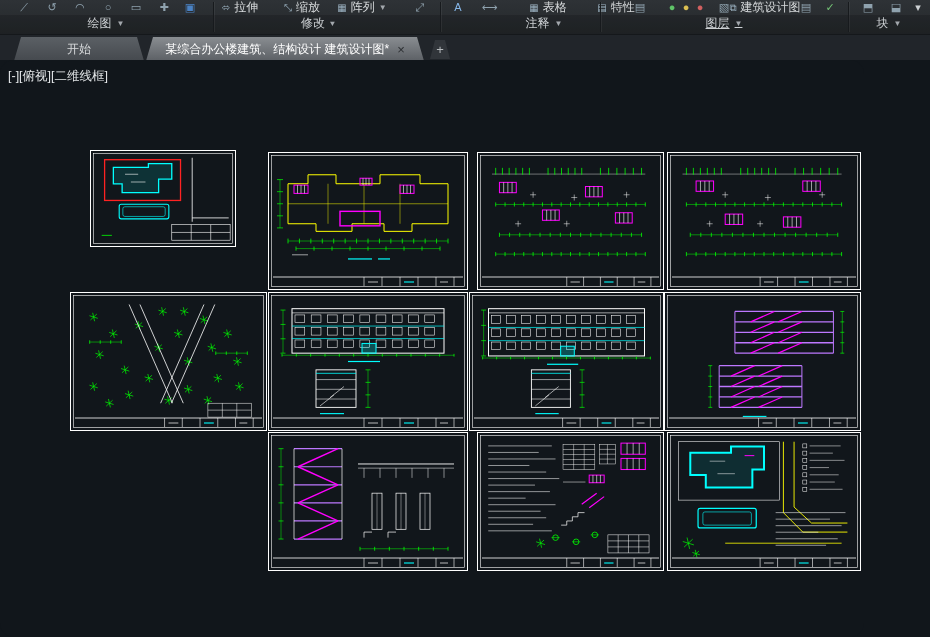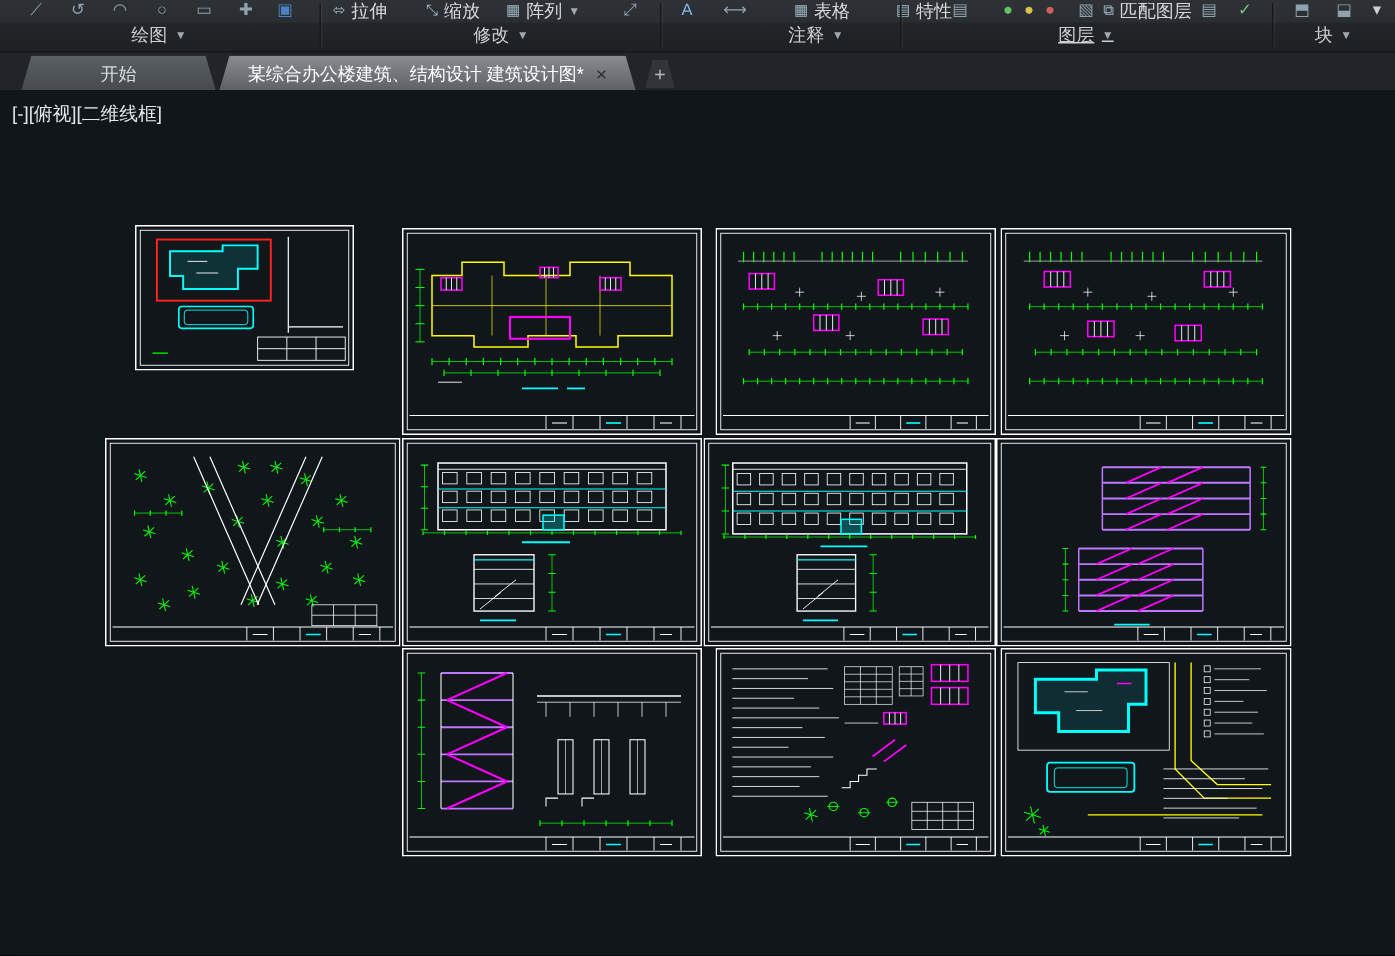--- a/index.html
+++ b/index.html
@@ -86,21 +86,21 @@
         <div class="rbtn" style="left: 548px;">
           <span class="ic">▦</span>
           <span>表格</span>
         </div>
         <div class="rbtn" style="left: 616px;">
           <span class="ic">▤</span>
           <span>特性</span>
         </div>
         <div class="rbtn" style="left: 765px;">
           <span class="ic">⧉</span>
-          <span>匹配图层</span>
+          <span>建筑设计图</span>
         </div>
         <span class="stub" style="left: 24px;">⟋</span>
         <span class="stub" style="left: 52px;">↺</span>
         <span class="stub" style="left: 80px;">◠</span>
         <span class="stub" style="left: 108px;">○</span>
         <span class="stub" style="left: 136px;">▭</span>
         <span class="stub" style="left: 164px;">✚</span>
         <span class="stub" style="left: 190px; color: rgb(74, 130, 196);">▣</span>
         <span class="stub" style="left: 420px;">⤢</span>
         <span class="stub" style="left: 458px; color: rgb(134, 183, 232);">A</span>
@@ -114,21 +114,21 @@
         <span class="stub" style="left: 830px; color: rgb(116, 196, 118);">✓</span>
         <span class="stub" style="left: 868px;">⬒</span>
         <span class="stub" style="left: 896px;">⬓</span>
         <span class="stub" style="left: 918px; color: rgb(205, 209, 212);">▾</span>
       </div>
     <div id="ribbon-panels">
         <div class="panel-label" style="left: 106px;">
           <span>绘图</span>
           <span class="caret">▼</span>
         </div>
-        <div class="panel-label" style="left: 334px;">
+        <div class="panel-label" style="left: 318px; font-family: Liberation Mono, monospace;">
           <span>修改</span>
           <span class="caret">▼</span>
         </div>
         <div class="panel-label" style="left: 520px; margin-left: 24px;">
           <span>注释</span>
           <span class="caret">▼</span>
         </div>
         <div class="panel-label" style="left: 724px; text-decoration: underline;">
           <span>图层</span>
           <span class="caret">▼</span>

